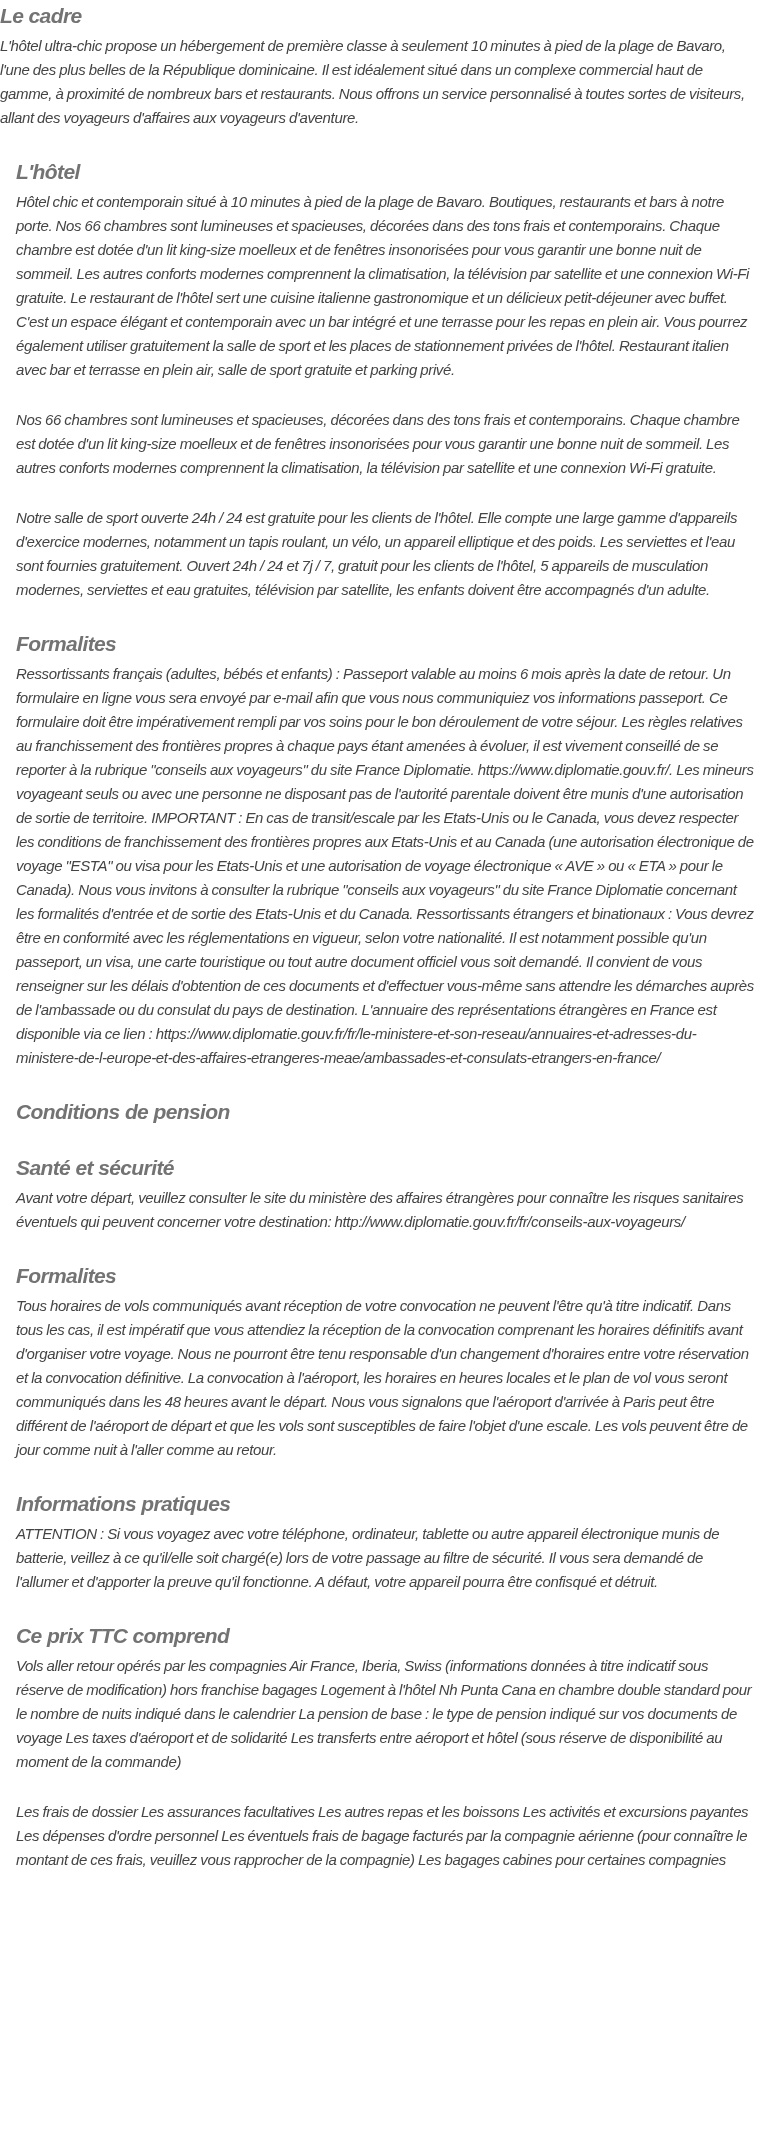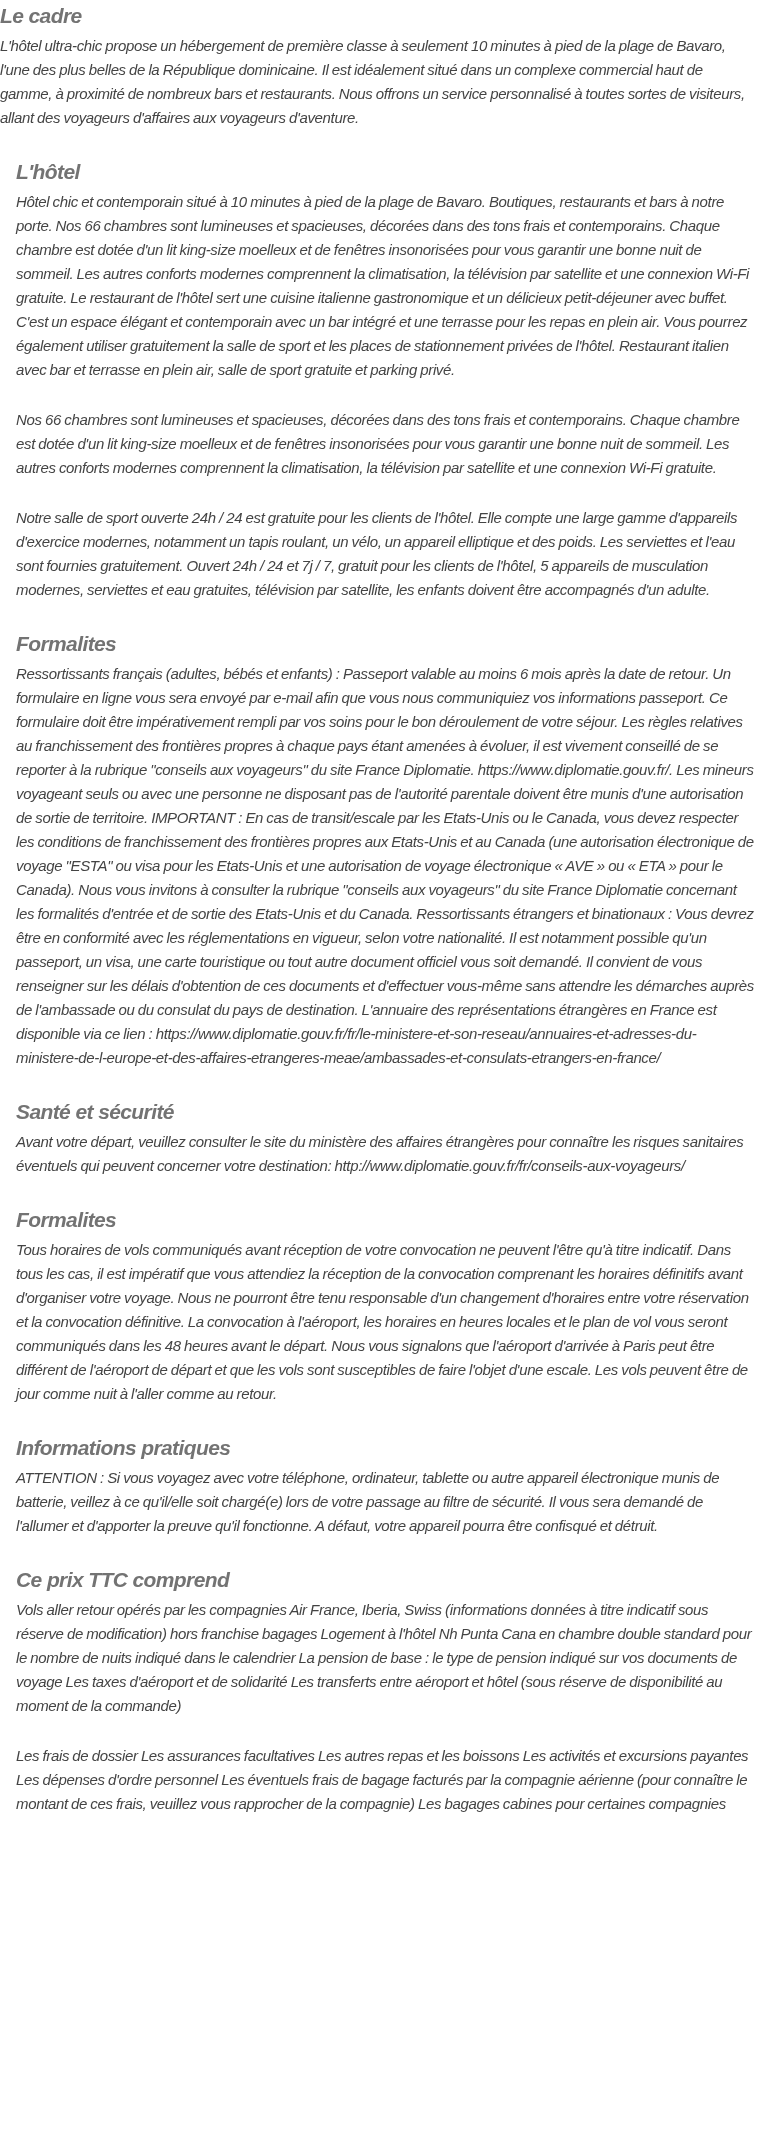--- a/index.html
+++ b/index.html
@@ -66,20 +66,21 @@
   <section class="section">
     <p class="section-body">Notre salle de sport ouverte 24h / 24 est gratuite pour les clients de l'hôtel. Elle compte une large gamme d'appareils d'exercice modernes, notamment un tapis roulant, un vélo, un appareil elliptique et des poids. Les serviettes et l'eau sont fournies gratuitement. Ouvert 24h / 24 et 7j / 7, gratuit pour les clients de l'hôtel, 5 appareils de musculation modernes, serviettes et eau gratuites, télévision par satellite, les enfants doivent être accompagnés d'un adulte.</p>
   </section>
 
   <section class="section">
     <h2 class="section-title">Formalites</h2>
     <p class="section-body">Ressortissants français (adultes, bébés et enfants) : Passeport valable au moins 6 mois après la date de retour. Un formulaire en ligne vous sera envoyé par e-mail afin que vous nous communiquiez vos informations passeport. Ce formulaire doit être impérativement rempli par vos soins pour le bon déroulement de votre séjour. Les règles relatives au franchissement des frontières propres à chaque pays étant amenées à évoluer, il est vivement conseillé de se reporter à la rubrique "conseils aux voyageurs" du site France Diplomatie. https://www.diplomatie.gouv.fr/. Les mineurs voyageant seuls ou avec une personne ne disposant pas de l'autorité parentale doivent être munis d'une autorisation de sortie de territoire. IMPORTANT : En cas de transit/escale par les Etats-Unis ou le Canada, vous devez respecter les conditions de franchissement des frontières propres aux Etats-Unis et au Canada (une autorisation électronique de voyage "ESTA" ou visa pour les Etats-Unis et une autorisation de voyage électronique « AVE » ou « ETA » pour le Canada). Nous vous invitons à consulter la rubrique "conseils aux voyageurs" du site France Diplomatie concernant les formalités d'entrée et de sortie des Etats-Unis et du Canada. Ressortissants étrangers et binationaux : Vous devrez être en conformité avec les réglementations en vigueur, selon votre nationalité. Il est notamment possible qu'un passeport, un visa, une carte touristique ou tout autre document officiel vous soit demandé. Il convient de vous renseigner sur les délais d'obtention de ces documents et d'effectuer vous-même sans attendre les démarches auprès de l'ambassade ou du consulat du pays de destination. L'annuaire des représentations étrangères en France est disponible via ce lien : https://www.diplomatie.gouv.fr/fr/le-ministere-et-son-reseau/annuaires-et-adresses-du-ministere-de-l-europe-et-des-affaires-etrangeres-meae/ambassades-et-consulats-etrangers-en-france/</p>
   </section>
 
   <section class="section">
+    <h2 class="section-title">Conditions de pension</h2>
   </section>
 
   <section class="section">
     <h2 class="section-title">Santé et sécurité</h2>
     <p class="section-body">Avant votre départ, veuillez consulter le site du ministère des affaires étrangères pour connaître les risques sanitaires éventuels qui peuvent concerner votre destination: http://www.diplomatie.gouv.fr/fr/conseils-aux-voyageurs/</p>
   </section>
 
   <section class="section">
     <h2 class="section-title">Formalites</h2>
     <p class="section-body">Tous horaires de vols communiqués avant réception de votre convocation ne peuvent l'être qu'à titre indicatif. Dans tous les cas, il est impératif que vous attendiez la réception de la convocation comprenant les horaires définitifs avant d'organiser votre voyage. Nous ne pourront être tenu responsable d'un changement d'horaires entre votre réservation et la convocation définitive. La convocation à l'aéroport, les horaires en heures locales et le plan de vol vous seront communiqués dans les 48 heures avant le départ. Nous vous signalons que l'aéroport d'arrivée à Paris peut être différent de l'aéroport de départ et que les vols sont susceptibles de faire l'objet d'une escale. Les vols peuvent être de jour comme nuit à l'aller comme au retour.</p>

